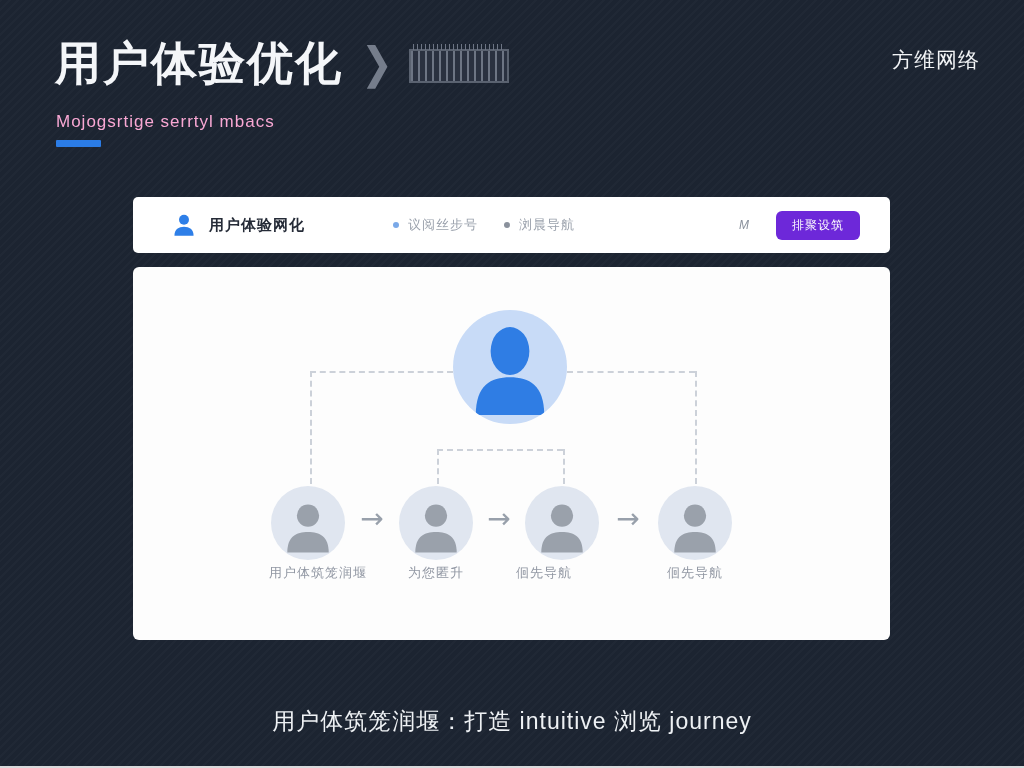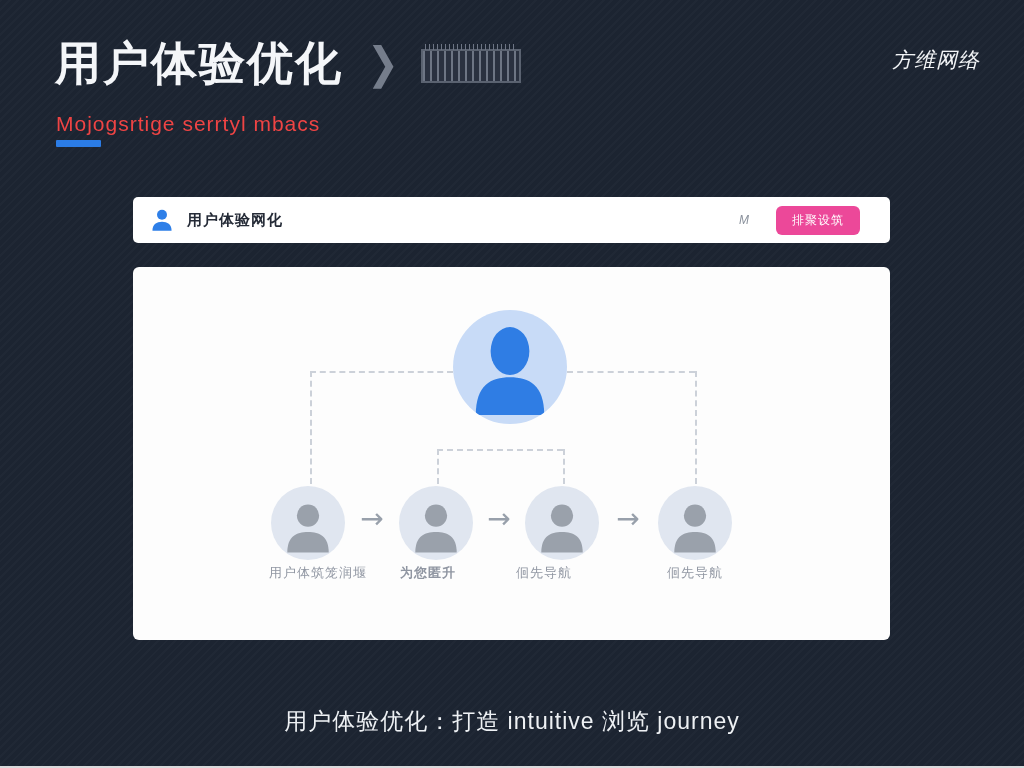--- a/index.html
+++ b/index.html
@@ -10,25 +10,25 @@
     background-color: #1c2431;
     background-image: repeating-linear-gradient(135deg, rgba(255,255,255,0.018) 0 2px, transparent 2px 6px);
     font-family: "Liberation Sans", "DejaVu Sans", sans-serif;
     overflow: hidden;
     border-bottom: 2px solid #d9dadc;
   }
 
   
   .brand {
     position: absolute; top: 46px; right: 44px;
-    color: #f2f4f6; font-size: 21px; letter-spacing: 1px; font-style: italic;
+    color: #f2f4f6; font-size: 21px; letter-spacing: 1px;
   }
   .title-row {
     position: absolute; top: 38px; left: 55px;
-    display: flex; align-items: center; gap: 22px;
+    display: flex; align-items: center; gap: 16px;
   }
   .slide-title {
     color: #f4f6f9; font-size: 46px; font-weight: 700; letter-spacing: 2px;
     line-height: 1.1; white-space: nowrap;
   }
   .deco-chevron {
     color: #757d8b; font-size: 38px; font-weight: 700;
     transform: scaleY(1.15); margin-left: 2px; line-height: 1;
   }
   .deco-stripes {
@@ -38,50 +38,50 @@
     background-image: repeating-linear-gradient(90deg, #6d7584 0 2px, transparent 2px 7px);
     border: 2px solid #5a6270;
   }
   .deco-stripes::before {
     content: "";
     position: absolute; left: 2px; right: 2px; top: -7px; height: 6px;
     background-image: repeating-linear-gradient(90deg, #6d7584 0 1px, transparent 1px 4px);
   }
   .slide-subtitle {
     position: absolute; top: 112px; left: 56px;
-    color: #ef4444; font-size: 21px; letter-spacing: 1px;
+    color: #f9a8d4; font-size: 17px; letter-spacing: 1px;
   }
   .accent-bar {
     position: absolute; top: 140px; left: 56px;
     width: 45px; height: 7px; background: #2b7ce6; border-radius: 1px;
   }
 
   
   .mock-header {
-    position: absolute; left: 133px; top: 197px; width: 757px; height: 46px;
+    position: absolute; left: 133px; top: 197px; width: 757px; height: 56px;
     background: #ffffff; border-radius: 5px;
     display: flex; align-items: center;
-    padding: 0 30px 0 16px;
+    padding: 0 30px 0 38px;
   }
   .mock-logo-icon { width: 26px; height: 26px; flex: 0 0 auto; }
   .mock-logo-icon svg { width: 100%; height: 100%; fill: #2e7fe8; }
   .mock-logo-text {
     margin-left: 12px; color: #252b37; font-weight: 700; font-size: 15px;
     letter-spacing: 1px; white-space: nowrap;
   }
   .mock-nav { display: flex; align-items: center; margin-left: 88px; gap: 26px; }
   .mock-nav-item { display: flex; align-items: center; gap: 9px; cursor: default; }
   .nav-dot { width: 6px; height: 6px; border-radius: 50%; }
   .nav-dot.blue { background: #7aa9e8; }
   .nav-dot.gray { background: #8a919c; }
   .mock-nav-label { color: #9aa1ac; font-size: 13px; letter-spacing: 1px; white-space: nowrap; }
   .mock-header-right { margin-left: auto; display: flex; align-items: center; gap: 28px; }
   .misc-glyph { color: #8a919c; font-size: 12px; font-style: italic; letter-spacing: -1px; }
   .mock-button {
-    background: #ec4899; color: #ffffff; border: none; border-radius: 6px;
+    background: #6d28d9; color: #ffffff; border: none; border-radius: 6px;
     width: 84px; height: 29px; font-size: 12px; letter-spacing: 1px;
     font-family: inherit; cursor: pointer; display: flex; align-items: center; justify-content: center;
   }
 
   
   .mock-main {
     position: absolute; left: 133px; top: 267px; width: 757px; height: 373px;
     background: #fdfdfd; border-radius: 6px;
   }
   .diagram { position: absolute; inset: 0; }
@@ -124,20 +124,30 @@
 
 <div class="mock-header">
   <span class="mock-logo-icon">
     <svg viewBox="0 0 24 24">
       <circle cx="12" cy="7.2" r="4.6"></circle>
       <path d="M3.2 21.5c0-5.2 3.9-7.8 8.8-7.8s8.8 2.6 8.8 7.8v0.5H3.2z"></path>
     </svg>
   </span>
   <span class="mock-logo-text">用户体验网化</span>
 
+  <div class="mock-nav">
+    <div class="mock-nav-item">
+      <span class="nav-dot blue"></span>
+      <span class="mock-nav-label">议阅丝步号</span>
+    </div>
+    <div class="mock-nav-item">
+      <span class="nav-dot gray"></span>
+      <span class="mock-nav-label">浏晨导航</span>
+    </div>
+  </div>
 
   <div class="mock-header-right">
     <span class="misc-glyph">M</span>
     <button class="mock-button">排聚设筑</button>
   </div>
 </div>
 
 <div class="mock-main">
   <div class="diagram">
 
@@ -179,19 +189,19 @@
           <circle cx="50" cy="40" r="15"></circle>
           <path d="M22 90 C22 68 34 62 50 62 C66 62 78 68 78 90 Z"></path>
         </svg>
     </div>
 
     <div class="flow-arrow" style="left:217px;">→</div>
     <div class="flow-arrow" style="left:344px;">→</div>
     <div class="flow-arrow" style="left:473px;">→</div>
 
     <div class="step-label" style="left:100px;">用户体筑笼润堰</div>
-    <div class="step-label" style="left:210px;font-weight:bold;">为您匿升</div>
+    <div class="step-label" style="left:218px;">为您匿升</div>
     <div class="step-label" style="left:326px;">佪先导航</div>
     <div class="step-label" style="left:477px;">佪先导航</div>
   </div>
 </div>
 
-<div class="caption">用户体验优化：打造 intuitive 浏览 journey</div>
+<div class="caption">用户体筑笼润堰：打造 intuitive 浏览 journey</div>
 
 </body></html>

